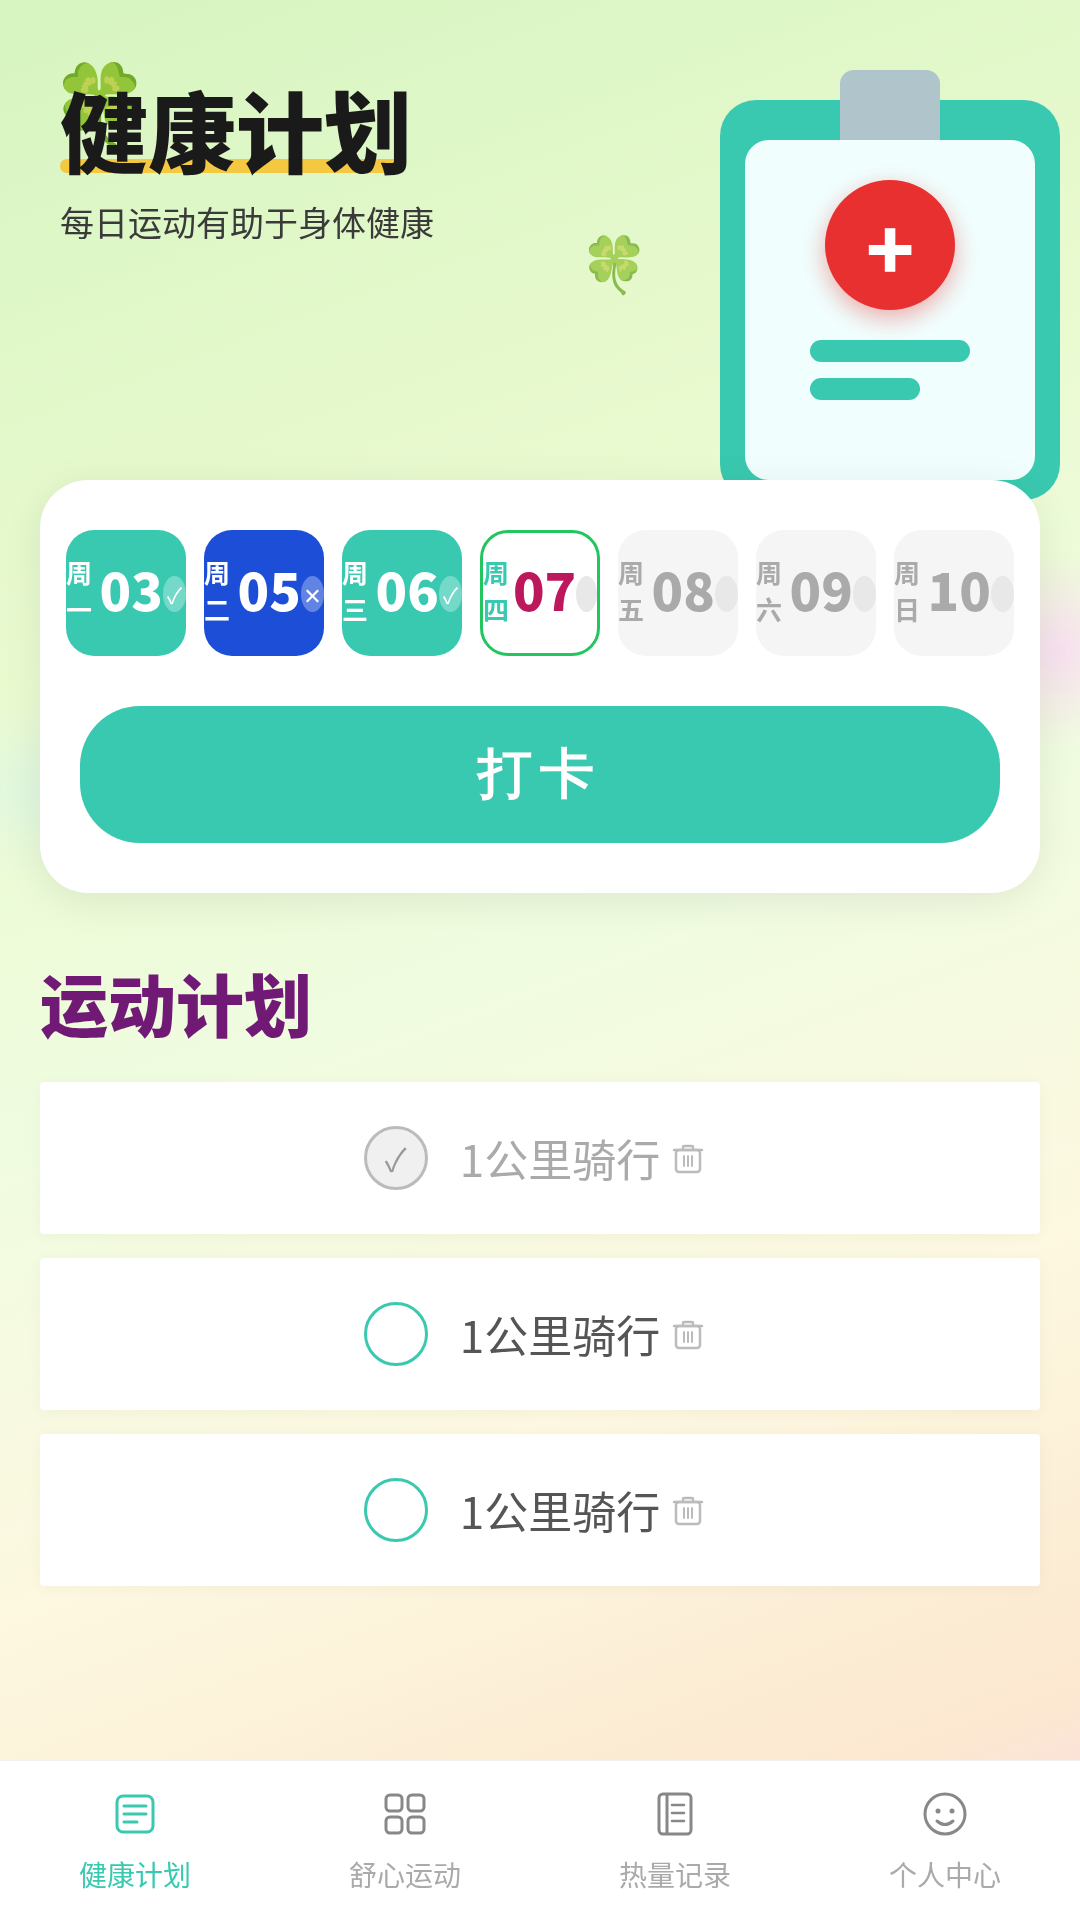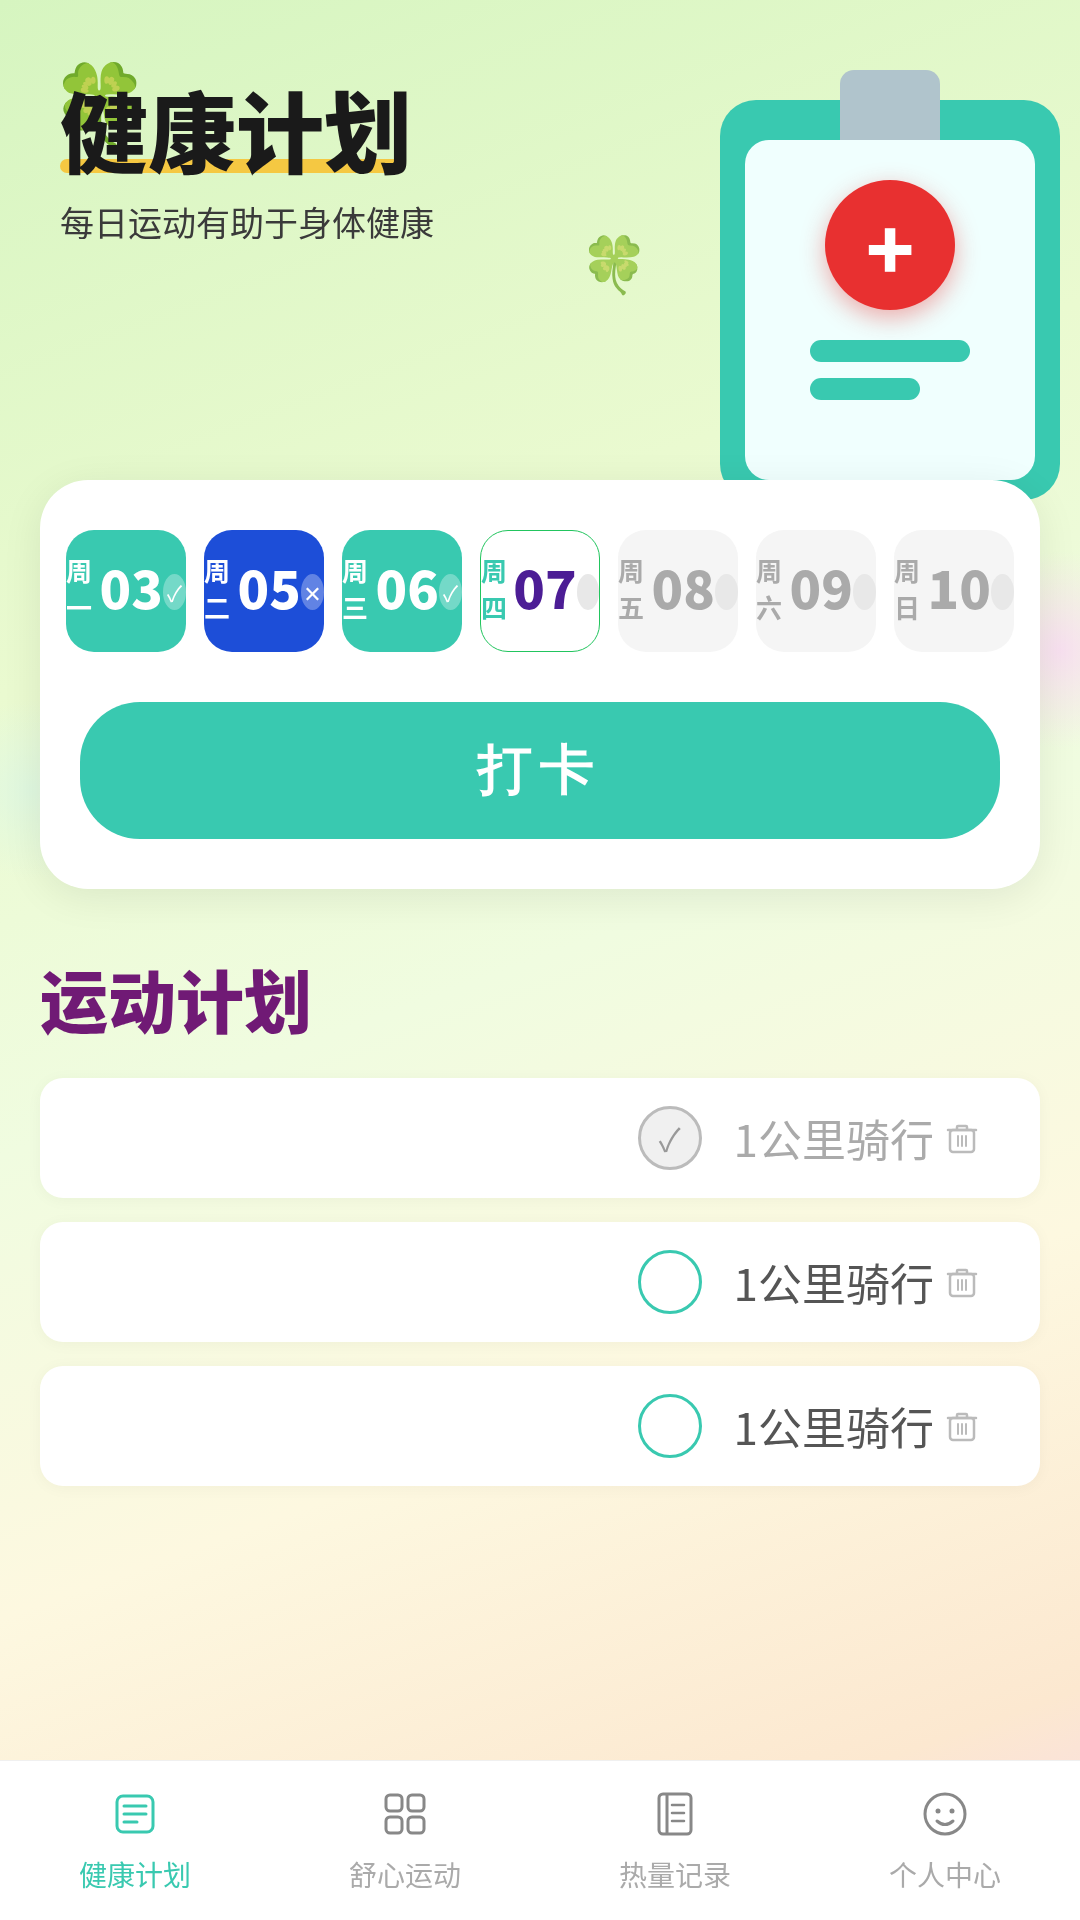--- a/index.html
+++ b/index.html
@@ -186,21 +186,21 @@
     }
 
     .day-item.completed-green {
       background: #39c9b0;
     }
     .day-item.completed-orange {
       background: #1d4ed8;
     }
     .day-item.today {
       background: white;
-      border: 1px solid #22c55e;
+      border: 3px solid #22c55e;
     }
     .day-item.future {
       background: #f5f5f5;
     }
 
     .day-label {
       font-size: 26px;
       font-weight: 600;
       margin-bottom: 8px;
     }
@@ -219,21 +219,21 @@
       font-size: 52px;
       font-weight: 900;
       line-height: 1;
       margin-bottom: 10px;
     }
     .day-item.completed-green .day-number,
     .day-item.completed-orange .day-number {
       color: white;
     }
     .day-item.today .day-number {
-      color: #4c1d95;
+      color: #be185d;
     }
     .day-item.future .day-number {
       color: #aaa;
     }
 
     .day-status {
       width: 36px;
       height: 36px;
       border-radius: 50%;
       display: flex;
@@ -281,25 +281,25 @@
     
     .plan-list {
       margin: 0 40px;
       display: flex;
       flex-direction: column;
       gap: 24px;
     }
 
     .plan-item {
       background: white;
-      border-radius: 23px;
-      padding: 28px 50px;
-      display: flex;
-      align-items: center;
-      justify-content: flex-end;
+      border-radius: 4px;
+      padding: 44px 50px;
+      display: flex;
+      align-items: center;
+      justify-content: center;
       box-shadow: 0 2px 16px rgba(0,0,0,0.04);
     }
 
     .plan-left {
       display: flex;
       align-items: center;
       gap: 32px;
     }
 
     .plan-check {

